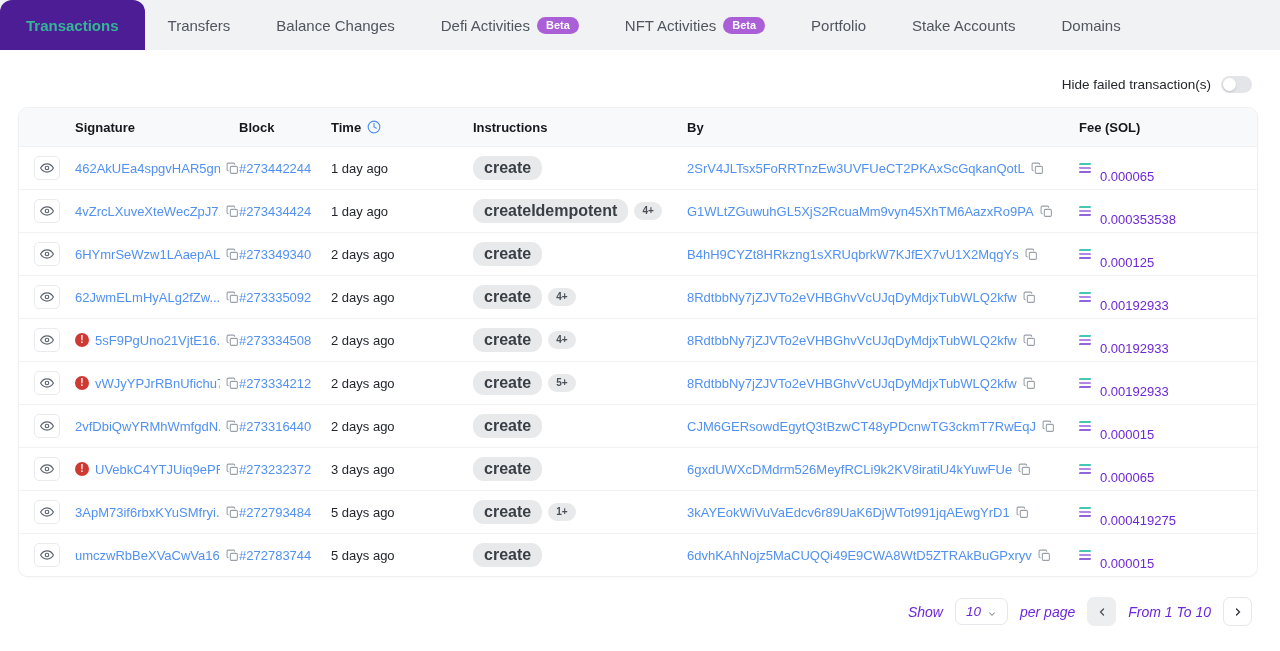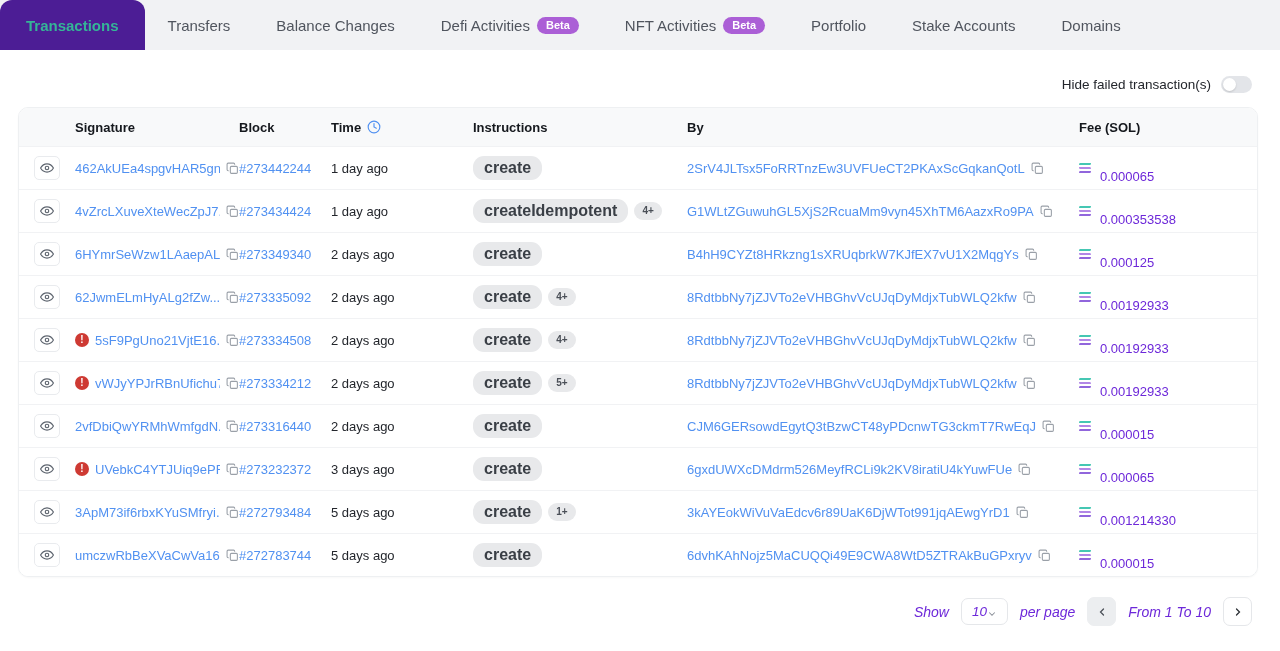--- a/index.html
+++ b/index.html
@@ -75,21 +75,21 @@
   .sol-ic i:nth-child(1){ background:#45c7b3; transform:skewX(-18deg); }
   .sol-ic i:nth-child(2){ background:#b287e6; transform:skewX(18deg); }
   .sol-ic i:nth-child(3){ background:#9166dc; transform:skewX(-18deg); }
   .fee-val { color:#6d28d9;margin-top:16px; }
   
   .pager {
     display:flex; justify-content:flex-end; align-items:center; gap:12px;
     padding:20px 28px 0 0; font-size:14px; color:#6d28d9;font-style:italic;
   }
   .select-box {
-    display:flex; align-items:flex-end; border:1px solid #e5e7ea; border-radius:7px;
+    display:flex; align-items:flex-end; gap:6px; border:1px solid #e5e7ea; border-radius:7px;
     padding:5px 10px; background:#fff; cursor:pointer; font-size:13.5px;
   }
   .pg-btn {
     width:29px; height:29px; border-radius:7px; display:flex; align-items:center; justify-content:center;
     cursor:pointer; font-size:15px; color:#3a3f46; background:#fff; border:1px solid #e5e7ea;
   }
   .pg-btn.disabled { background:#eceef0; border-color:#eceef0; color:#54585f; }
   svg { display:block; }
 </style>
 </head>
@@ -551,21 +551,21 @@
               <path d="M5 16H4a2 2 0 0 1-2-2V4a2 2 0 0 1 2-2h10a2 2 0 0 1 2 2v1"></path>
             </svg>
       </span>
     </div>
     <div class="cell c-fee">
       <span class="sol-ic">
             <i></i>
             <i></i>
             <i></i>
           </span>
-      <span class="fee-val">0.001214330</span>
+      <span class="fee-val">0.000419275</span>
     </div>
   </div>
       <div class="row">
     <div class="cell c-eye">
       <button class="eye-btn">
         <svg width="14" height="14" viewBox="0 0 24 24" fill="none" stroke="#5f6670" stroke-width="2">
               <path d="M1 12s4-7 11-7 11 7 11 7-4 7-11 7S1 12 1 12z"></path>
               <circle cx="12" cy="12" r="3"></circle>
             </svg>
       </button>

